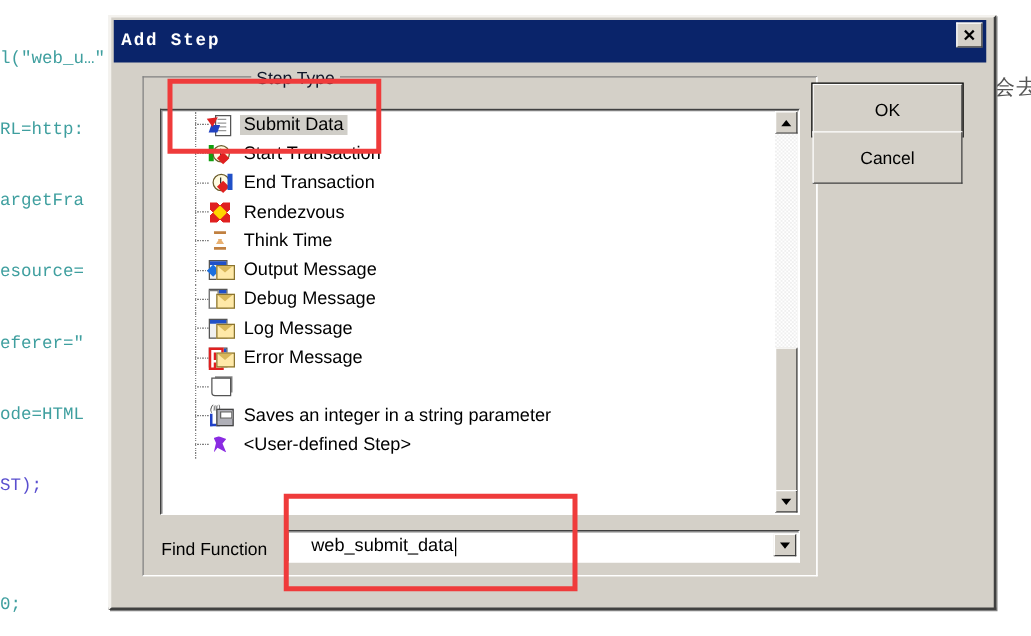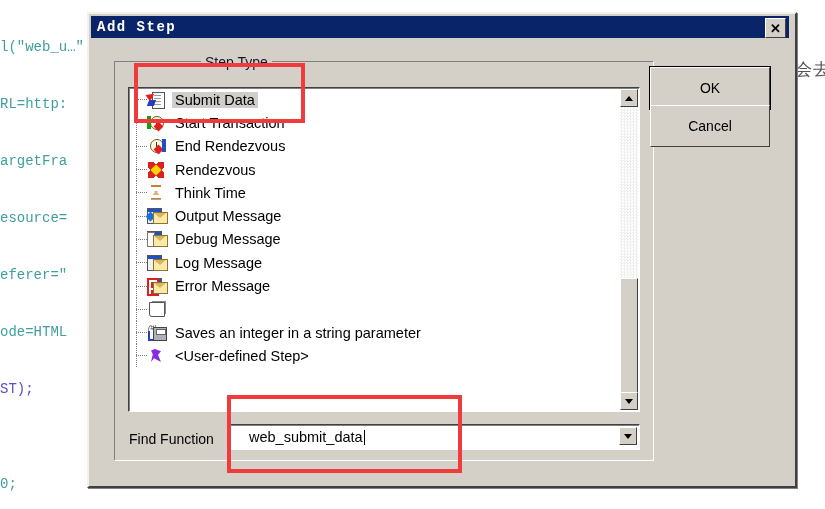--- a/index.html
+++ b/index.html
@@ -44,21 +44,21 @@
     background:#d4d0c8;
     border-top:2px solid #f4f2ee;
     border-left:2px solid #f4f2ee;
     border-right:2px solid #404040;
     border-bottom:2px solid #404040;
     box-shadow:1px 1px 0 #808080;
     z-index:10;
   }
   #titlebar{
     position:absolute;left:2px;top:2px;
-    width:698px;height:22px;
+    width:698px;height:34px;
     background:#0a246a;
     display:flex;align-items:center;
   }
   #title-text{
     color:#ffffff;
     font-family:"Liberation Mono", monospace;
     font-weight:bold;
     font-size:14px;
     letter-spacing:1.5px;
     margin-left:6px;
@@ -118,21 +118,21 @@
     box-shadow: inset 1px 1px 0 #808080;
     overflow:hidden;
   }
   #tree-list{
     position:absolute;left:0;top:0;
     width:487px;
   }
   .tree-row{
     height:23.3px;
     display:flex;align-items:center;
-    padding-left:4px;
+    padding-left:24px;
     font-size:14.5px;
     color:#000;
     white-space:nowrap;
   }
   .dotline{
     width:14px;height:23px;
     position:relative;
     flex:0 0 14px;
   }
   .dotline::before{
@@ -336,21 +336,21 @@
           </span>
           <span class="tlabel">Start Transaction</span>
         </div>
         <div class="tree-row">
           <span class="dotline"></span>
           <span class="ticon">
             <i class="ic-clock"></i>
             <i class="ic-reddiamond"></i>
             <i class="ic-bluebar2"></i>
           </span>
-          <span class="tlabel">End Rendezvous</span>
+          <span class="tlabel">End Transaction</span>
         </div>
         <div class="tree-row">
           <span class="dotline"></span>
           <span class="ticon">
             <i class="ic-star"></i>
             <i class="ic-star2"></i>
           </span>
           <span class="tlabel">Rendezvous</span>
         </div>
         <div class="tree-row">

